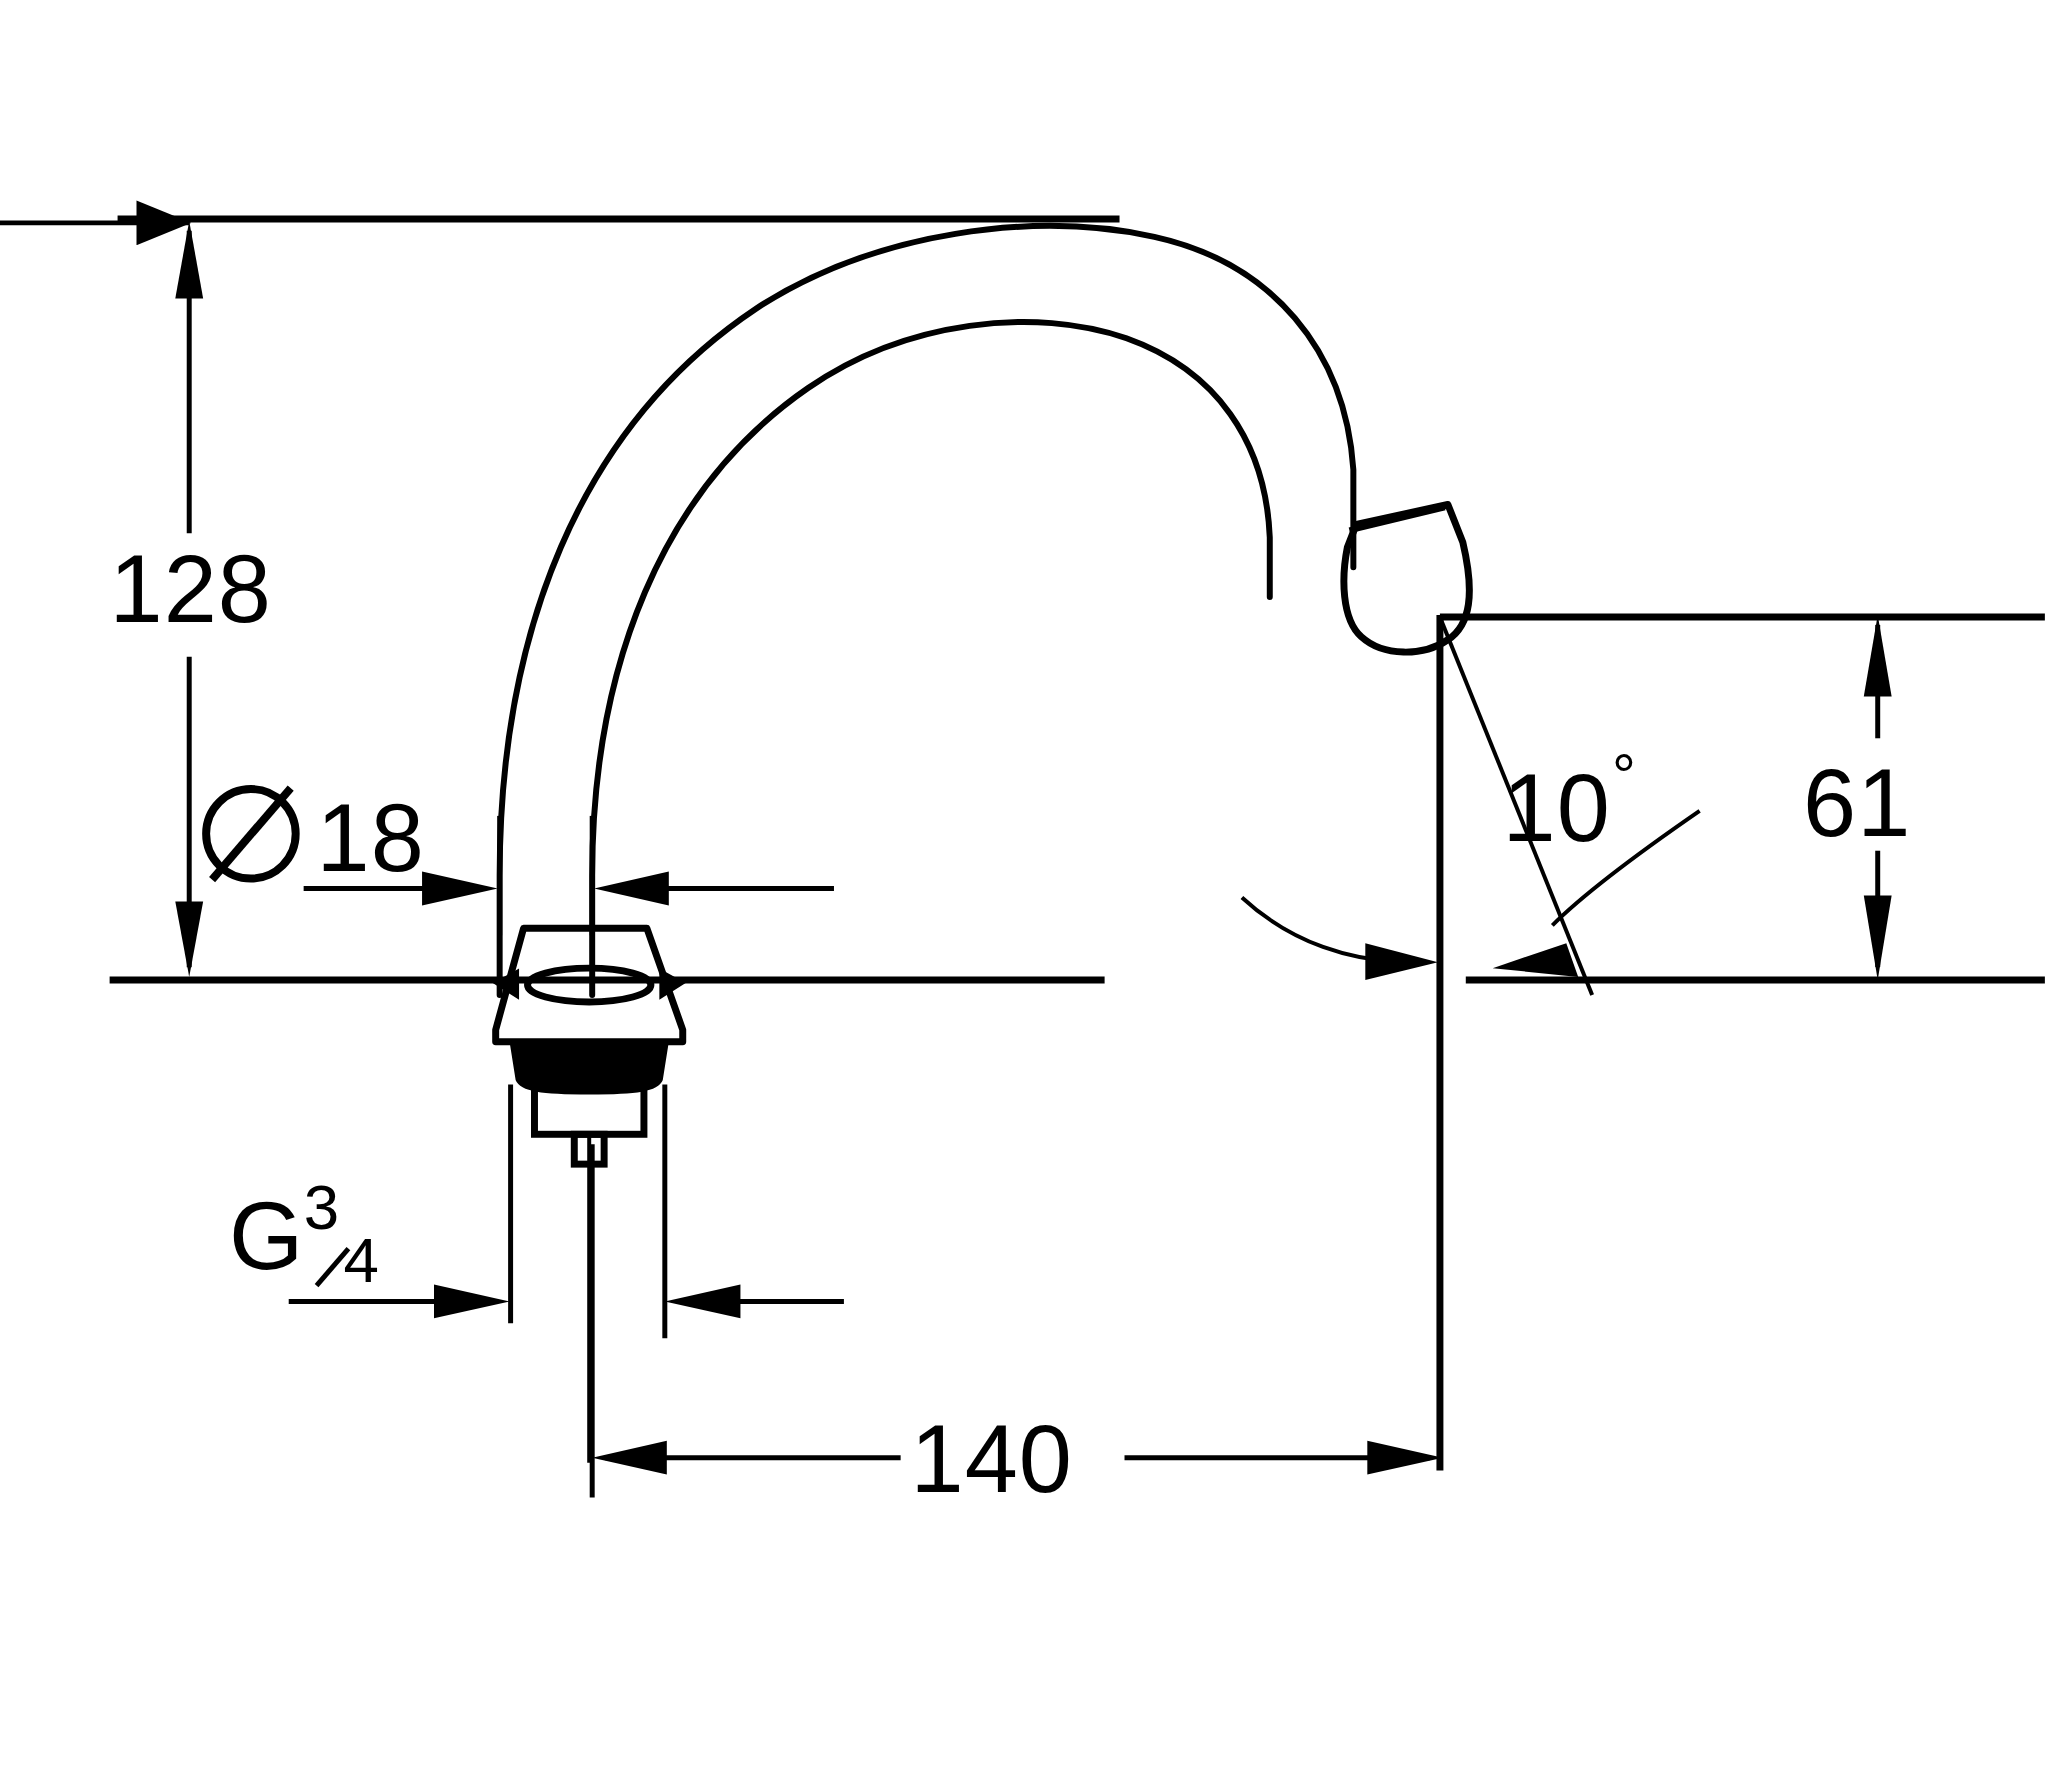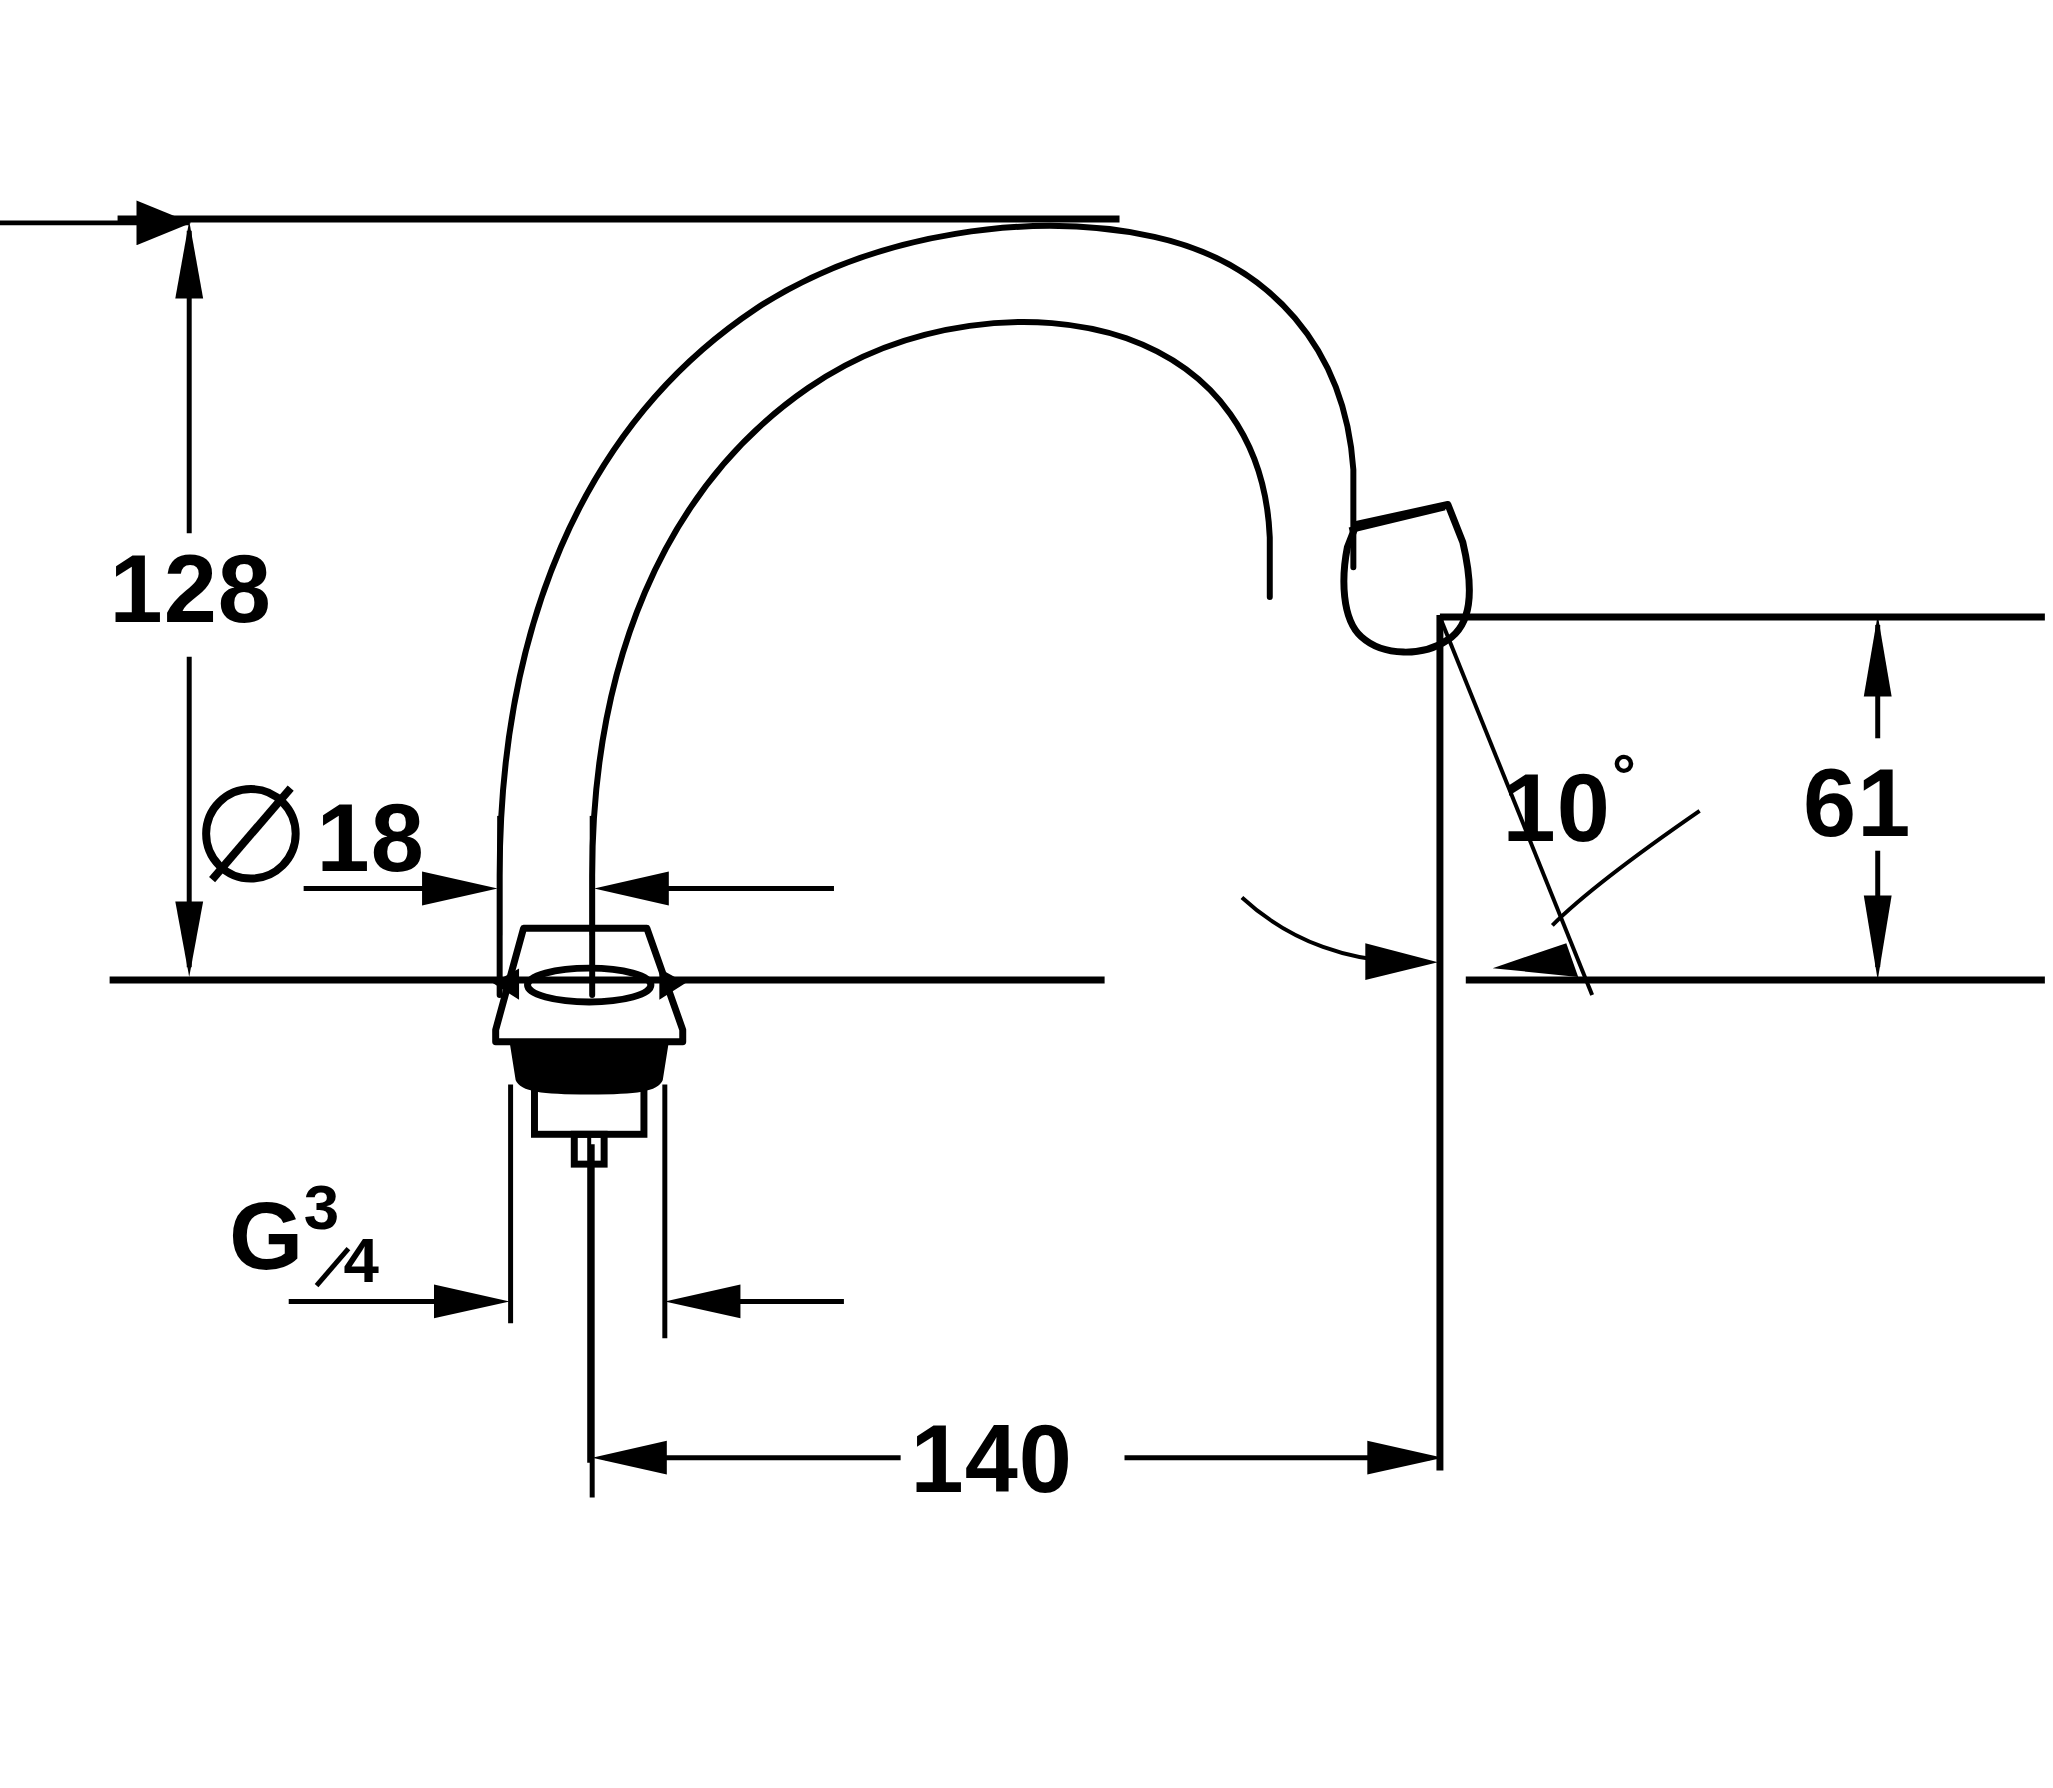--- a/index.html
+++ b/index.html
@@ -10,21 +10,20 @@
   }
   body {
     font-family: "Liberation Sans", sans-serif;
   }
   #sheet {
     position: relative;
     width: 2054px;
     height: 1788px;
     background: #ffffff;
     overflow: hidden;
-    font-weight: bold;
   }
   #sheet svg {
     position: absolute;
     top: 0;
     left: 0;
     display: block;
   }
   text {
     font-family: "Liberation Sans", sans-serif;
     fill: #000000;

